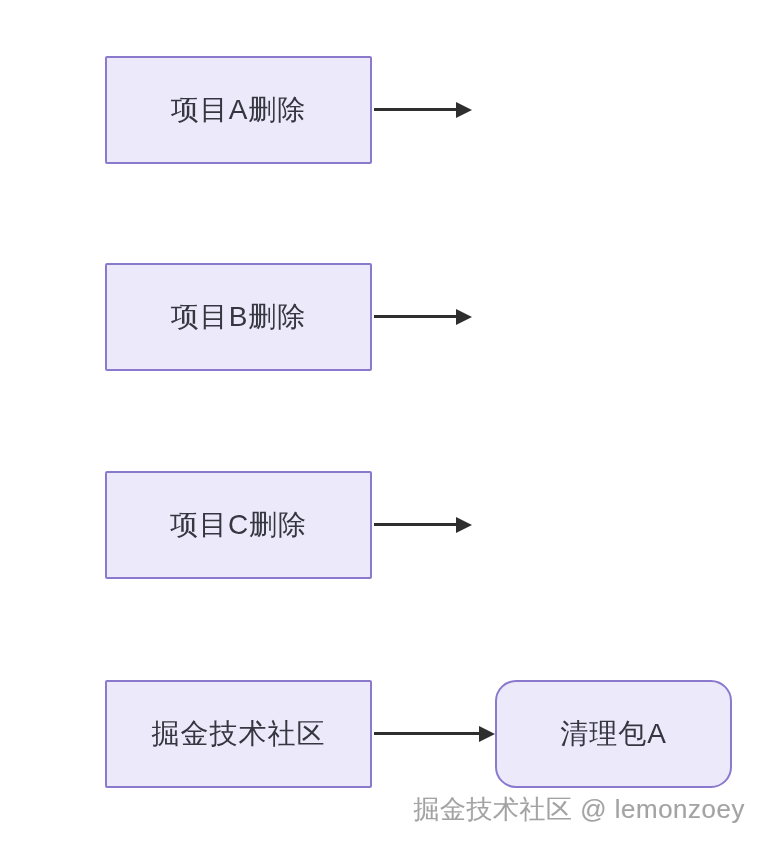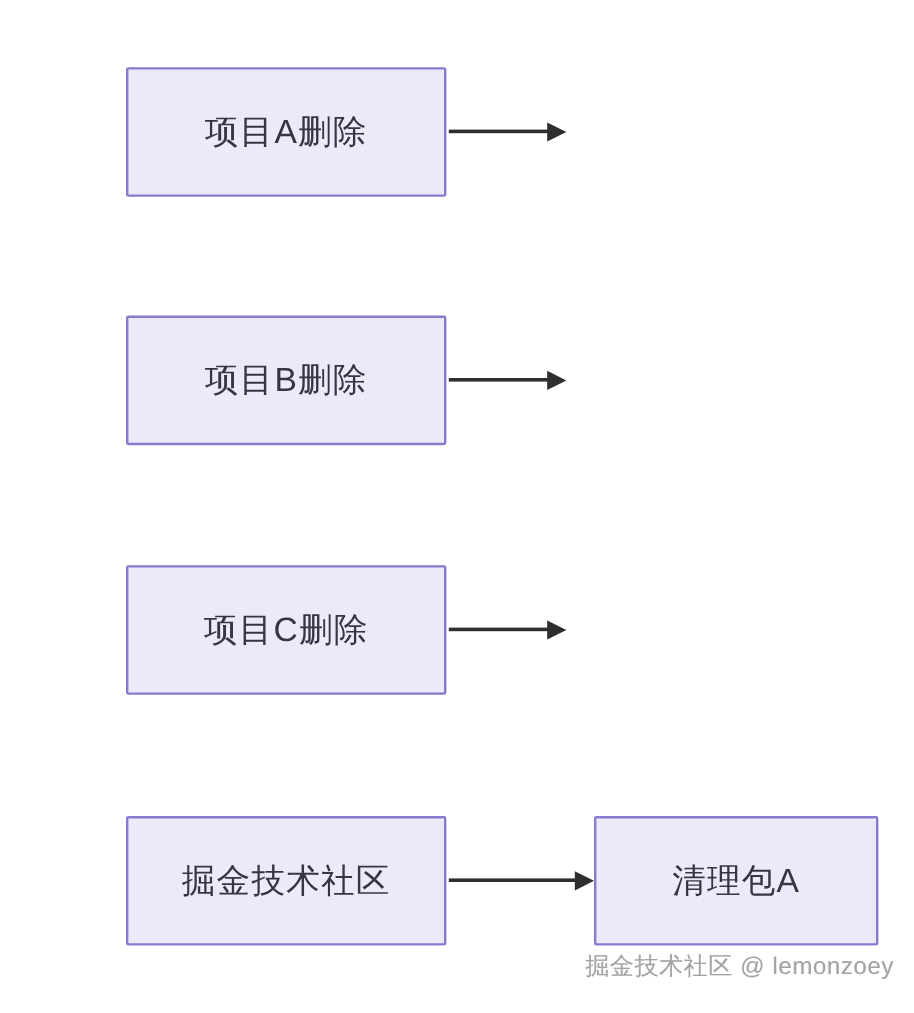--- a/index.html
+++ b/index.html
@@ -44,21 +44,21 @@
     align-items: center;
     justify-content: center;
     font-size: 28px;
     font-weight: 500;
     color: #363640;
     letter-spacing: 1px;
     white-space: nowrap;
   }
   .node.src { left: 57px;  width: 267px; }
   .node.dst { left: 424px; width: 283px; }
-  .row.r4 .node.dst { left: 447px; width: 237px; }
+  .row.r4 .node.dst { left: 447px; width: 237px; border-radius: 21px; }
   .arrow {
     position: absolute;
     top: 46px;
     left: 326px;
     width: 98px;
     height: 16px;
   }
   .row.r4 .arrow { width: 121px; }
   .arrow .line {
     position: absolute;
@@ -75,21 +75,21 @@
     width: 0;
     height: 0;
     border-left: 16px solid #2e2e2e;
     border-top: 8px solid transparent;
     border-bottom: 8px solid transparent;
   }
   .watermark {
     position: absolute;
     top: 792px;
     right: 17px;
-    font-size: 20px;
+    font-size: 26px;
     font-weight: 500;
     color: #a3a3a3;
     letter-spacing: 0.5px;
     text-shadow: 1px 1px 1px rgba(255,255,255,0.95), -0.5px -0.5px 0 rgba(130,130,130,0.25);
     white-space: nowrap;
   }
 </style>
 </head>
 <body>
 

